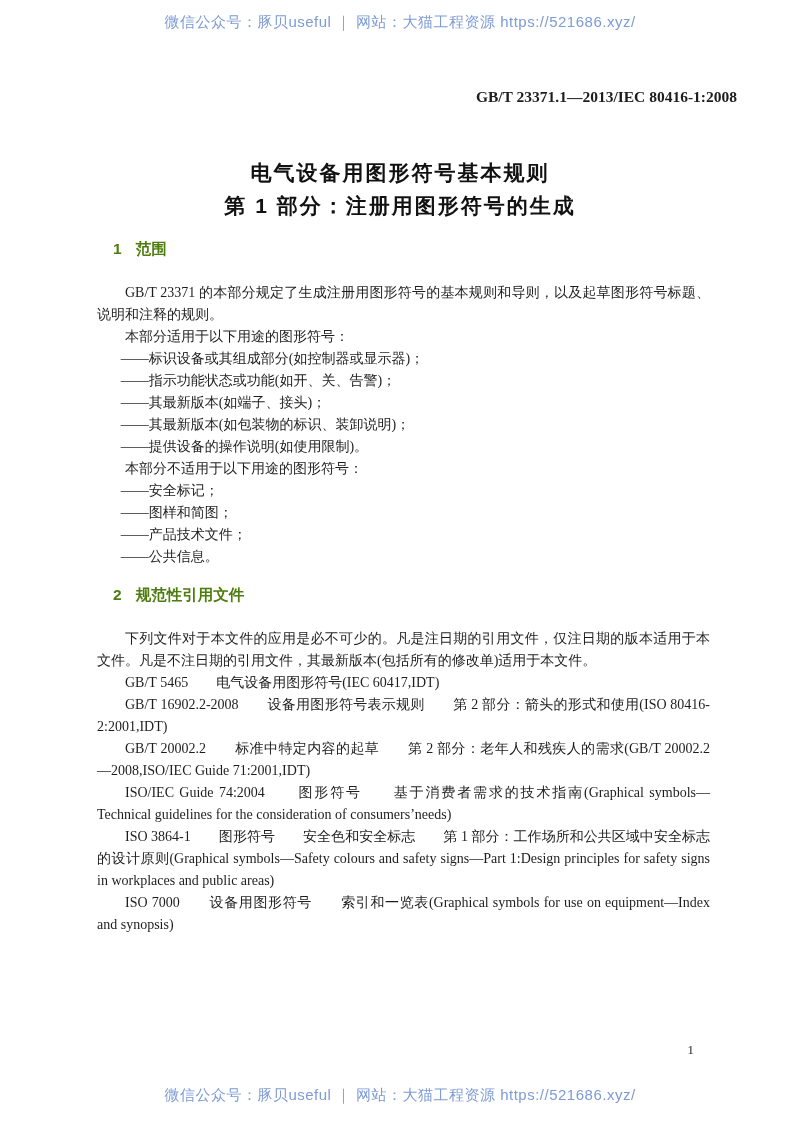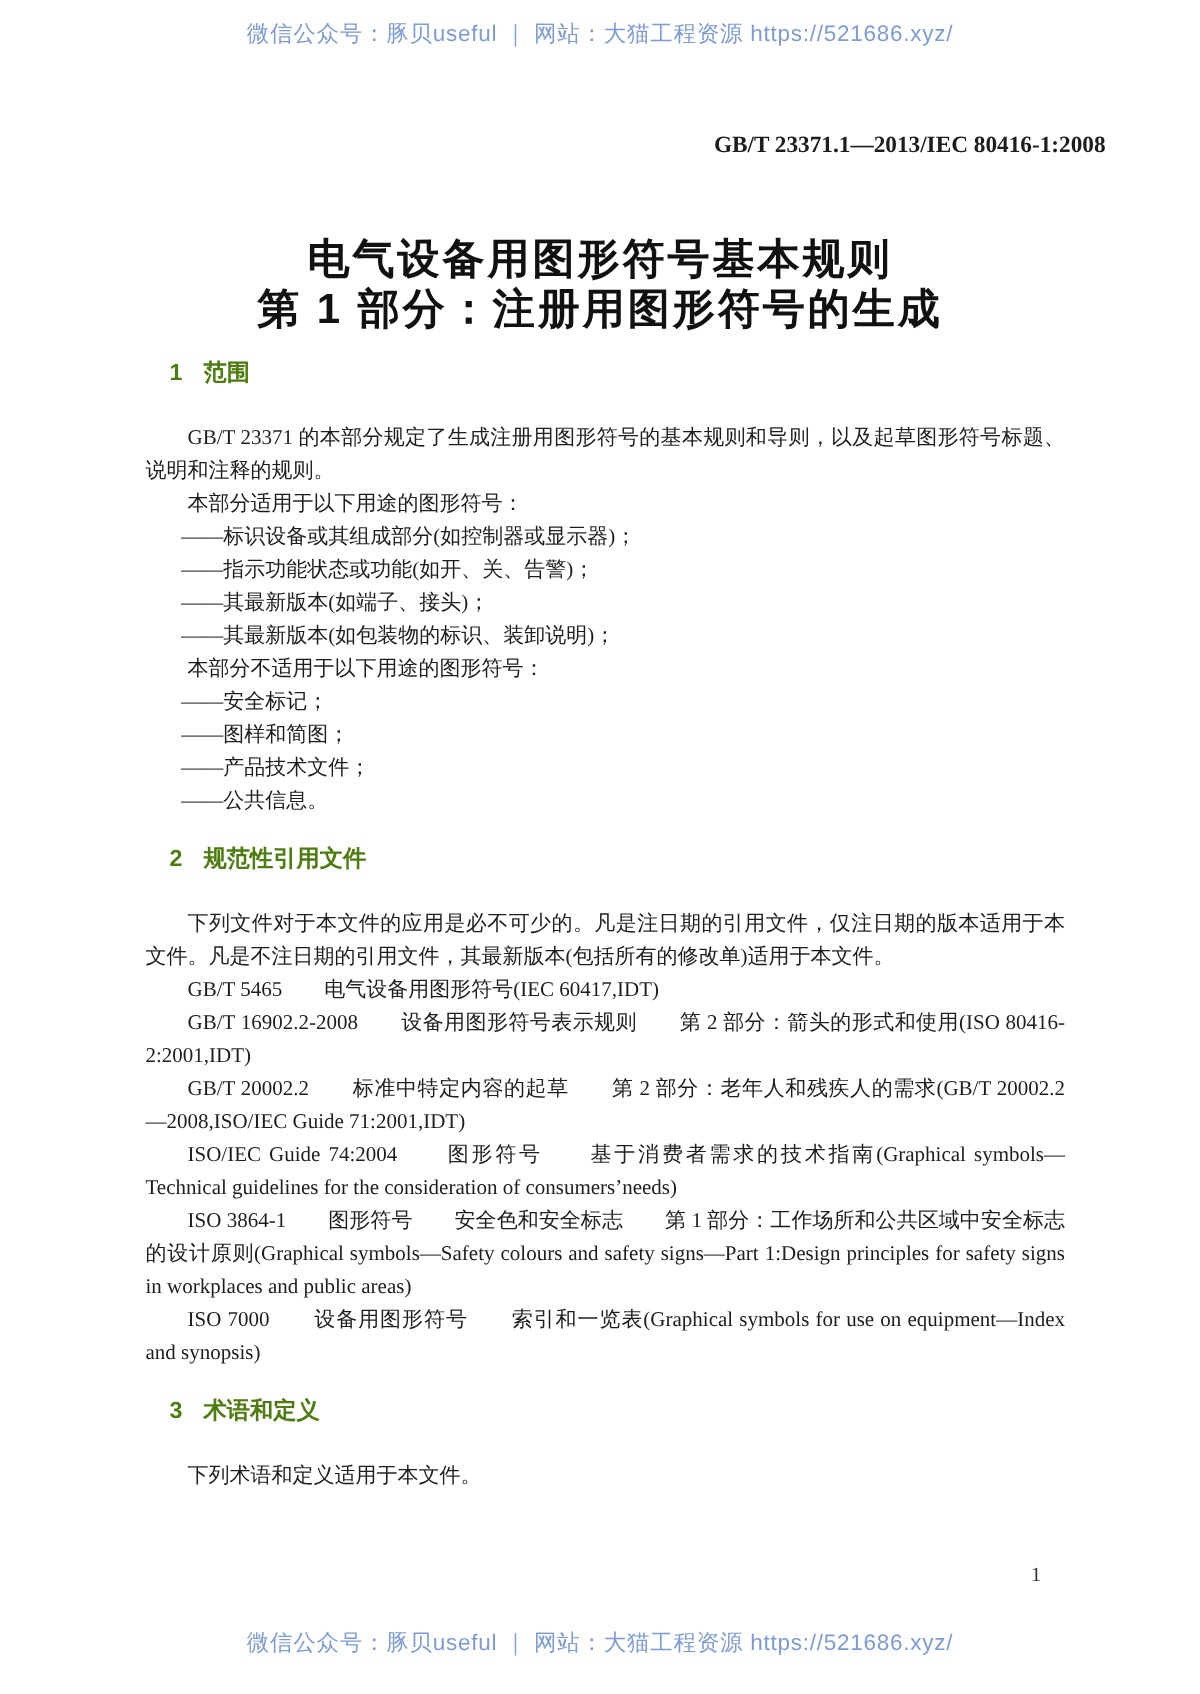--- a/index.html
+++ b/index.html
@@ -29,21 +29,21 @@
     text-align: right;
     font-size: 15.5px;
     font-weight: bold;
     font-family: "Liberation Serif", "DejaVu Serif", serif;
   }
 
   .doc-title {
     margin-top: 50px;
     text-align: center;
     font-weight: bold;
-    font-size: 28px;
+    font-size: 21px;
     line-height: 33px;
     letter-spacing: 2px;
     color: #111;
     font-family: "Liberation Sans", "DejaVu Sans", sans-serif;
   }
 
   .content {
     padding: 0 90px 0 97px;
   }
 
@@ -95,44 +95,39 @@
   <section>
     <h2 class="section-heading mt-sec1">
       <span class="sec-num">1</span><span>范围</span>
     </h2>
     <p class="body-line indent first-after-heading">GB/T 23371 的本部分规定了生成注册用图形符号的基本规则和导则，以及起草图形符号标题、说明和注释的规则。</p>
     <p class="body-line indent">本部分适用于以下用途的图形符号：</p>
     <p class="body-line item">——标识设备或其组成部分(如控制器或显示器)；</p>
     <p class="body-line item">——指示功能状态或功能(如开、关、告警)；</p>
     <p class="body-line item">——其最新版本(如端子、接头)；</p>
     <p class="body-line item">——其最新版本(如包装物的标识、装卸说明)；</p>
+    <p class="body-line item">——提供设备的操作说明(如使用限制)。</p>
     <p class="body-line indent">本部分不适用于以下用途的图形符号：</p>
     <p class="body-line item">——安全标记；</p>
     <p class="body-line item">——图样和简图；</p>
     <p class="body-line item">——产品技术文件；</p>
     <p class="body-line item">——公共信息。</p>
   </section>
 
   <section>
     <h2 class="section-heading mt-sec2">
       <span class="sec-num">2</span><span>规范性引用文件</span>
     </h2>
     <p class="body-line indent first-after-heading">下列文件对于本文件的应用是必不可少的。凡是注日期的引用文件，仅注日期的版本适用于本文件。凡是不注日期的引用文件，其最新版本(包括所有的修改单)适用于本文件。</p>
     <p class="body-line indent">GB/T 5465　　电气设备用图形符号(IEC 60417,IDT)</p>
     <p class="body-line indent">GB/T 16902.2-2008　　设备用图形符号表示规则　　第 2 部分：箭头的形式和使用(ISO 80416-2:2001,IDT)</p>
     <p class="body-line indent">GB/T 20002.2　　标准中特定内容的起草　　第 2 部分：老年人和残疾人的需求(GB/T 20002.2—2008,ISO/IEC Guide 71:2001,IDT)</p>
     <p class="body-line indent">ISO/IEC Guide 74:2004　　图形符号　　基于消费者需求的技术指南(Graphical symbols—Technical guidelines for the consideration of consumers’needs)</p>
     <p class="body-line indent">ISO 3864-1　　图形符号　　安全色和安全标志　　第 1 部分：工作场所和公共区域中安全标志的设计原则(Graphical symbols—Safety colours and safety signs—Part 1:Design principles for safety signs in workplaces and public areas)</p>
     <p class="body-line indent">ISO 7000　　设备用图形符号　　索引和一览表(Graphical symbols for use on equipment—Index and synopsis)</p>
   </section>
 
-  <section>
-    <h2 class="section-heading mt-sec3">
-      <span class="sec-num">3</span><span>术语和定义</span>
-    </h2>
-    <p class="body-line indent first-after-heading">下列术语和定义适用于本文件。</p>
-  </section>
 
 </div>
 
 <div class="page-number">1</div>
 
 <div class="ad ad-footer">微信公众号：豚贝useful ｜ 网站：大猫工程资源 https://521686.xyz/</div>
 
 </body></html>

